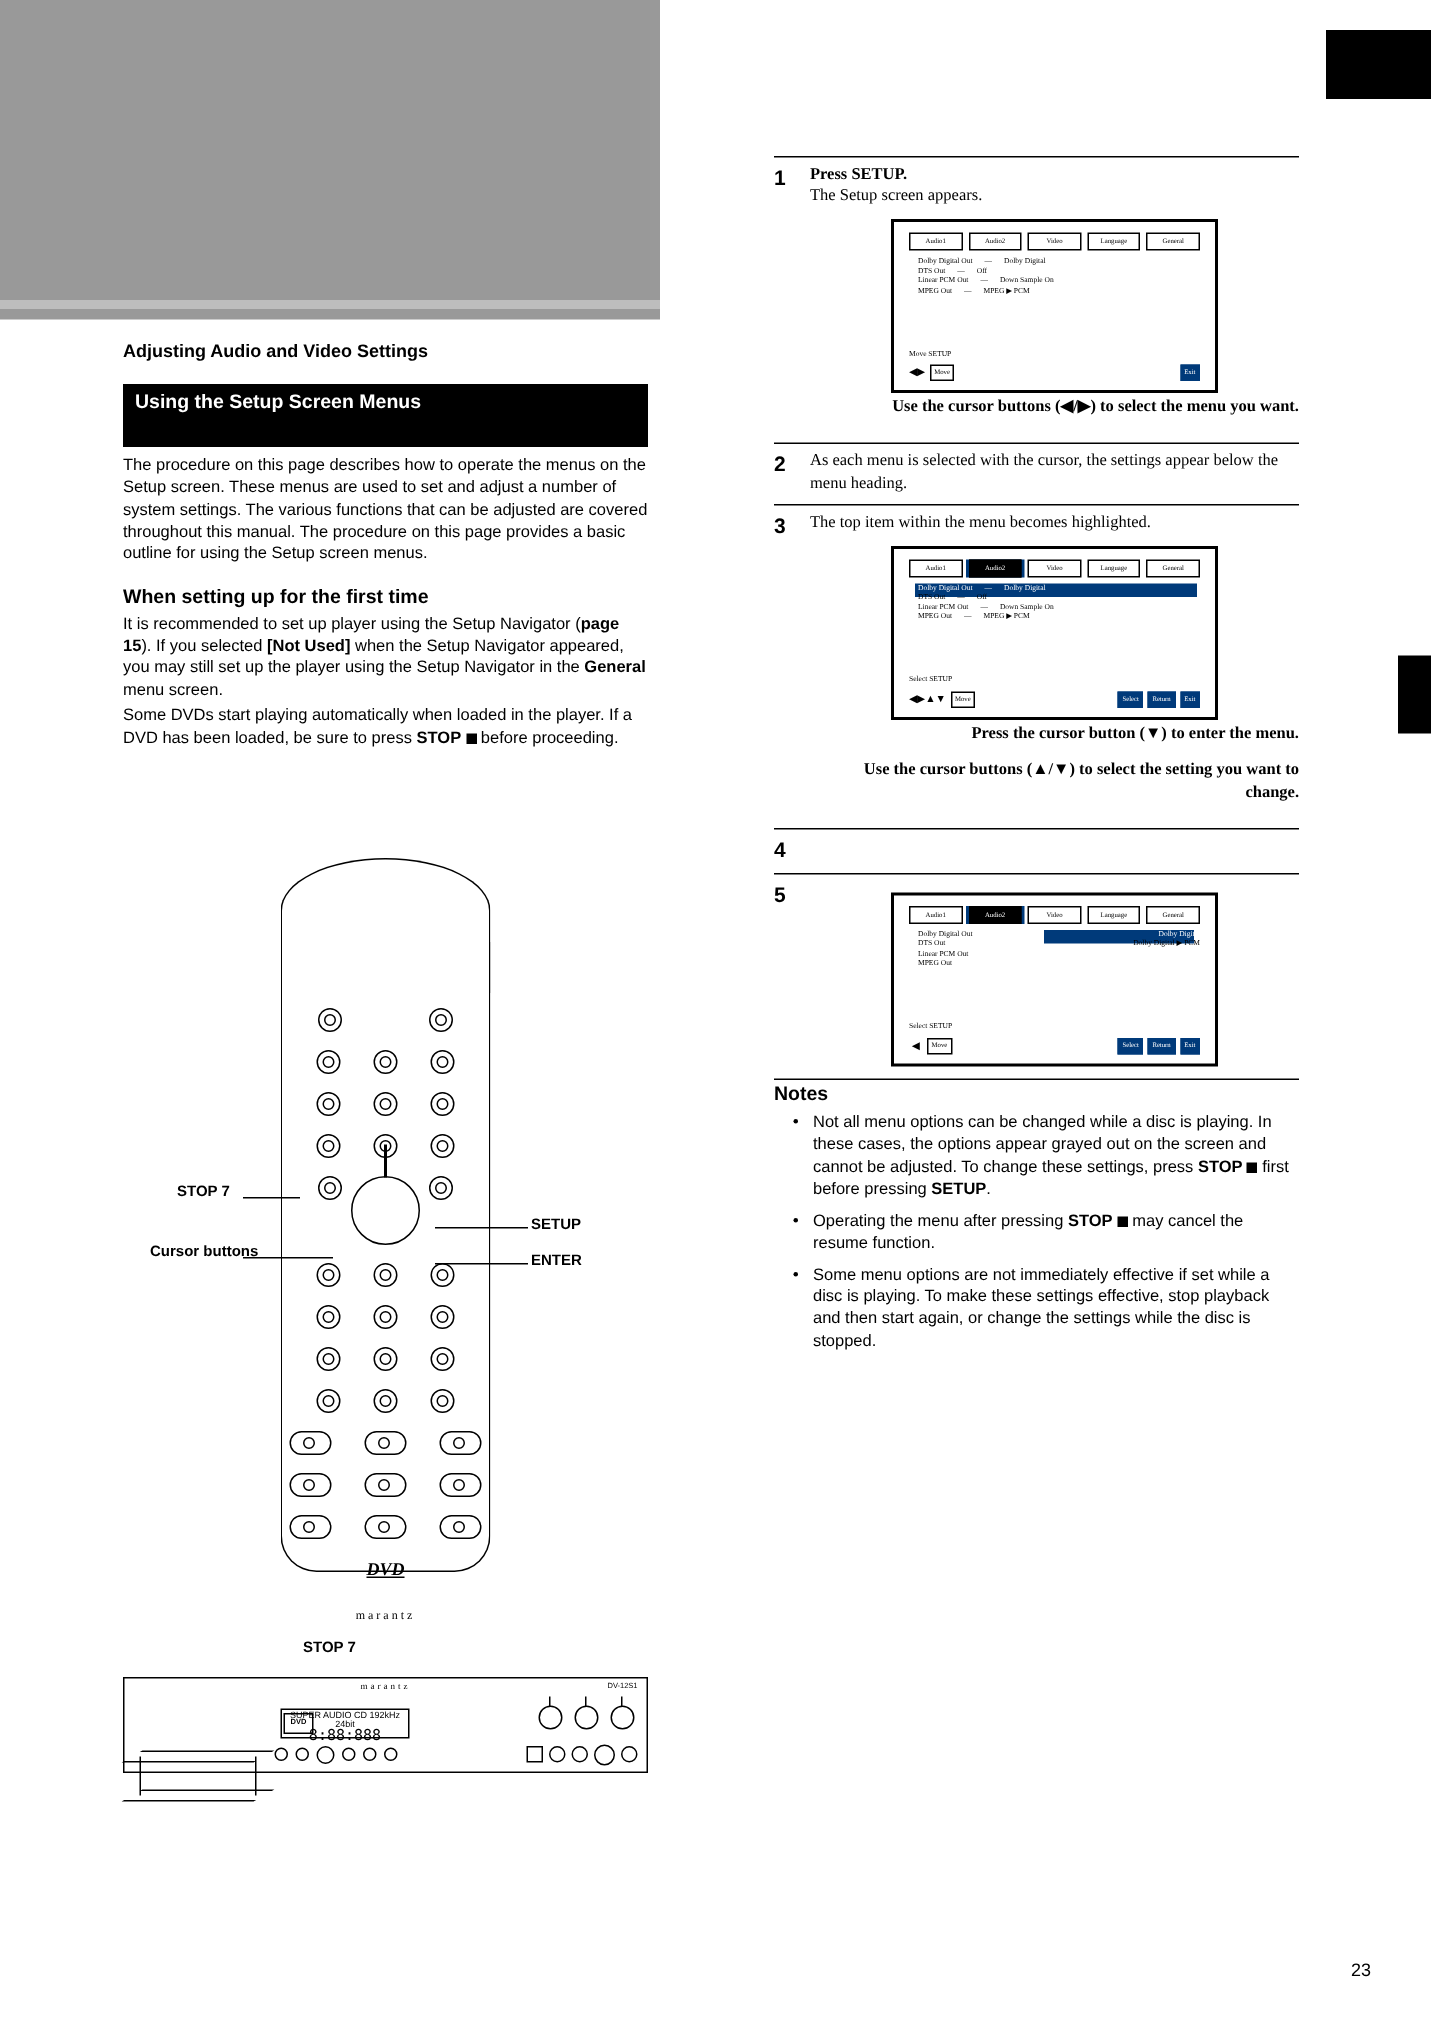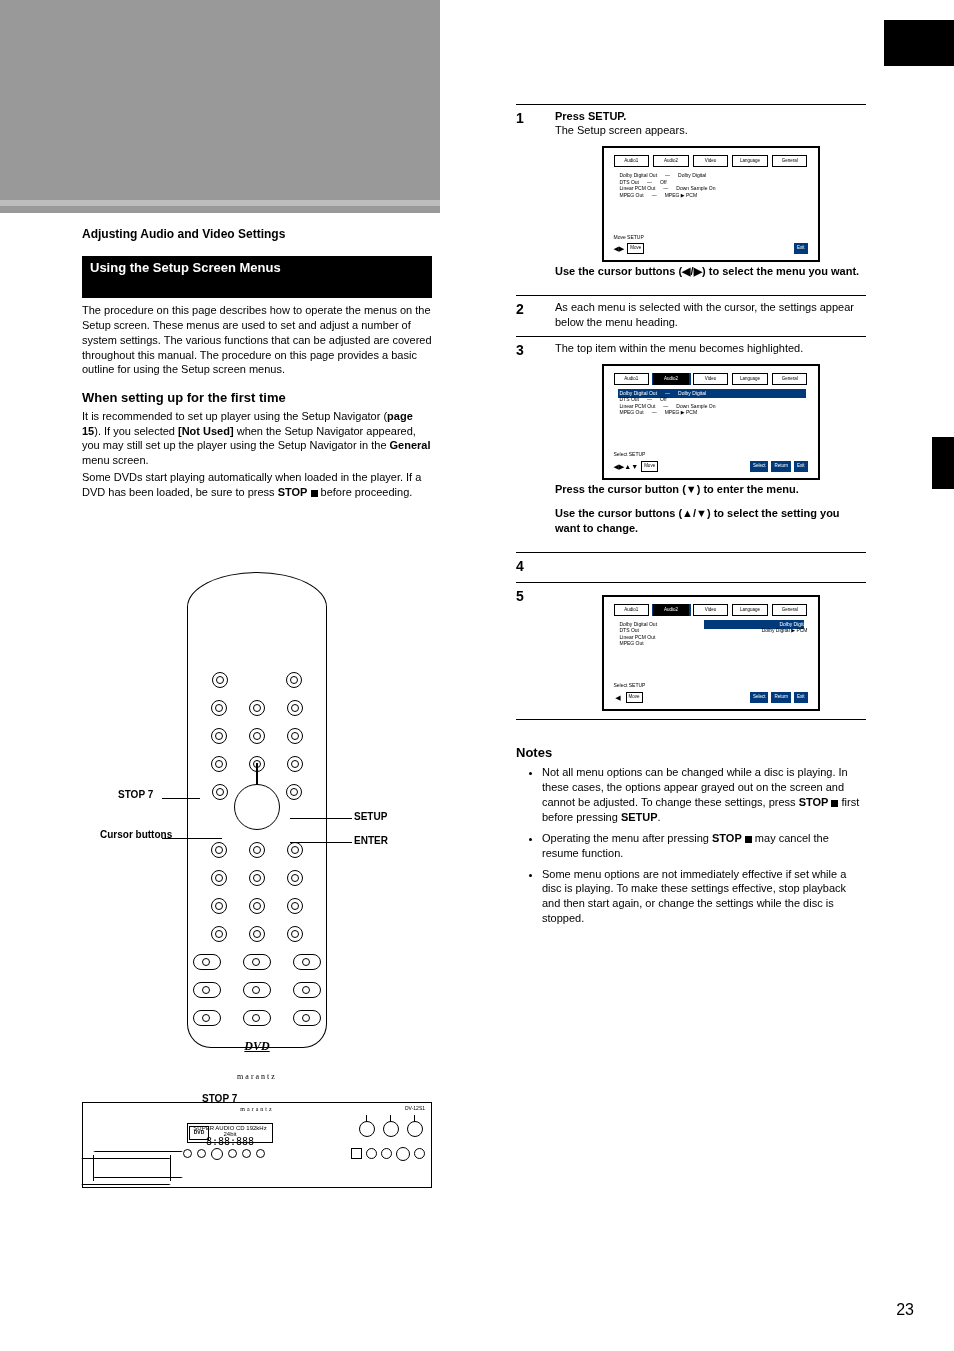--- a/index.html
+++ b/index.html
@@ -46,21 +46,21 @@
     top: 437px;
     right: 0;
     width: 22px;
     height: 52px;
     background: #000;
   }
   .page-num {
     position: absolute;
     bottom: 30px;
     right: 40px;
-    font-size: 16px;
+    font-size: 12px;
   }
   .section-title {
     position: absolute;
     top: 228px;
     left: 82px;
     right: 566px;
     font-size: 12px;
     font-weight: bold;
     line-height: 1.15;
   }
@@ -104,38 +104,39 @@
     margin-bottom: 6px;
     overflow: hidden;
   }
   .right-col .step-num {
     float: left;
     width: 22px;
     font-size: 14px;
     font-weight: bold;
   }
   .right-col .step-body {
-    margin-left: 39px;
+    margin-left: 24px;
+    font-family: Liberation Serif, serif;
   }
   .right-col .step-lead {
     font-weight: bold;
     font-size: 11px;
     line-height: 1.3;
   }
   .right-col .step-sub {
     font-size: 11px;
   }
   .right-col .centered-glyph {
-    text-align: left;
+    text-align: right;
     font-size: 11px;
     margin: 2px 0 10px 0;
   }
   .right-col .notes-block {
     border-top: 1px solid #000;
-    padding-top: 24px;
+    padding-top: 0;
     margin-top: 6px;
   }
   .right-col .notes-heading {
     font-weight: bold;
     font-size: 13px;
     margin-bottom: 4px;
   }
   .right-col ul {
     margin: 0 0 0 26px;
     padding: 0;
@@ -344,23 +345,23 @@
   .callout-line {
     position: absolute;
     border-top: 1.5px solid #000;
   }
   .callout-label {
     position: absolute;
     font-size: 10px;
   }
   .front-panel {
     width: 100%;
-    height: 86px;
+    height: 64px;
     border: 1.2px solid #000;
-    margin-top: 0;
+    margin-top: 16px;
     position: relative;
     background: #fff;
     box-sizing: border-box;
   }
   .front-panel .brand {
     position: absolute;
     top: 2px;
     left: 50%;
     transform: translateX(-50%);
     font-family: Georgia, serif;

